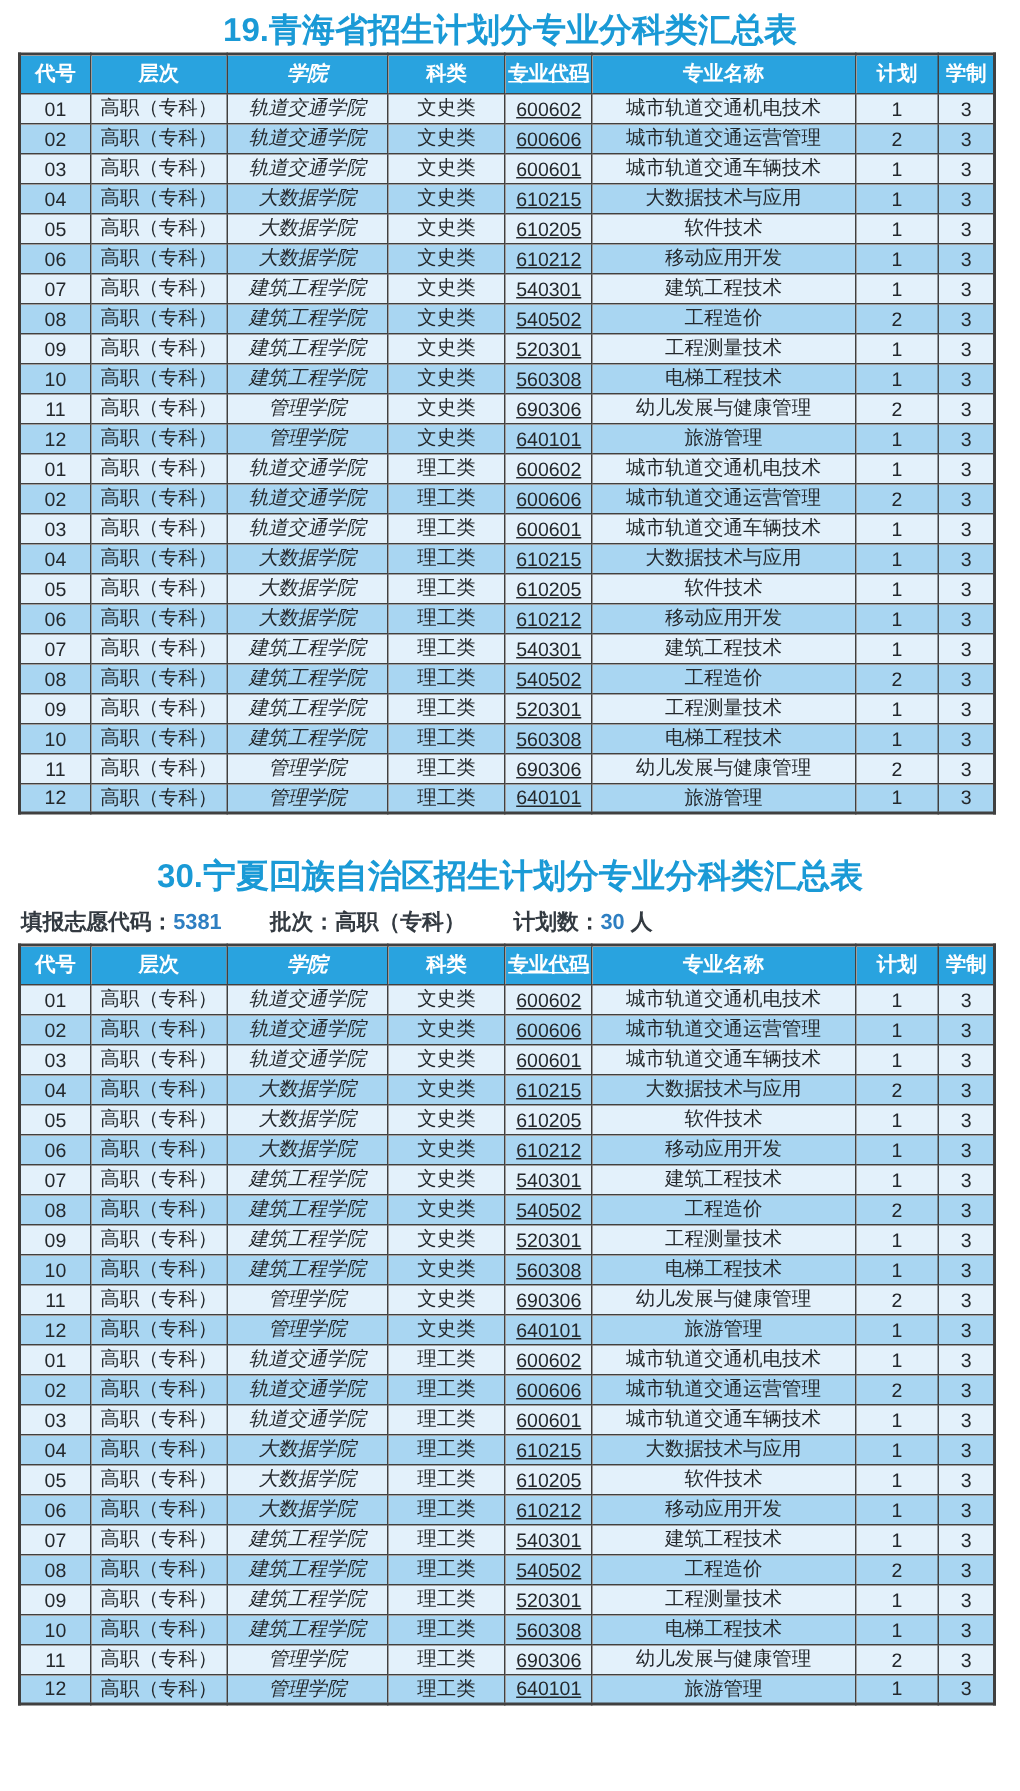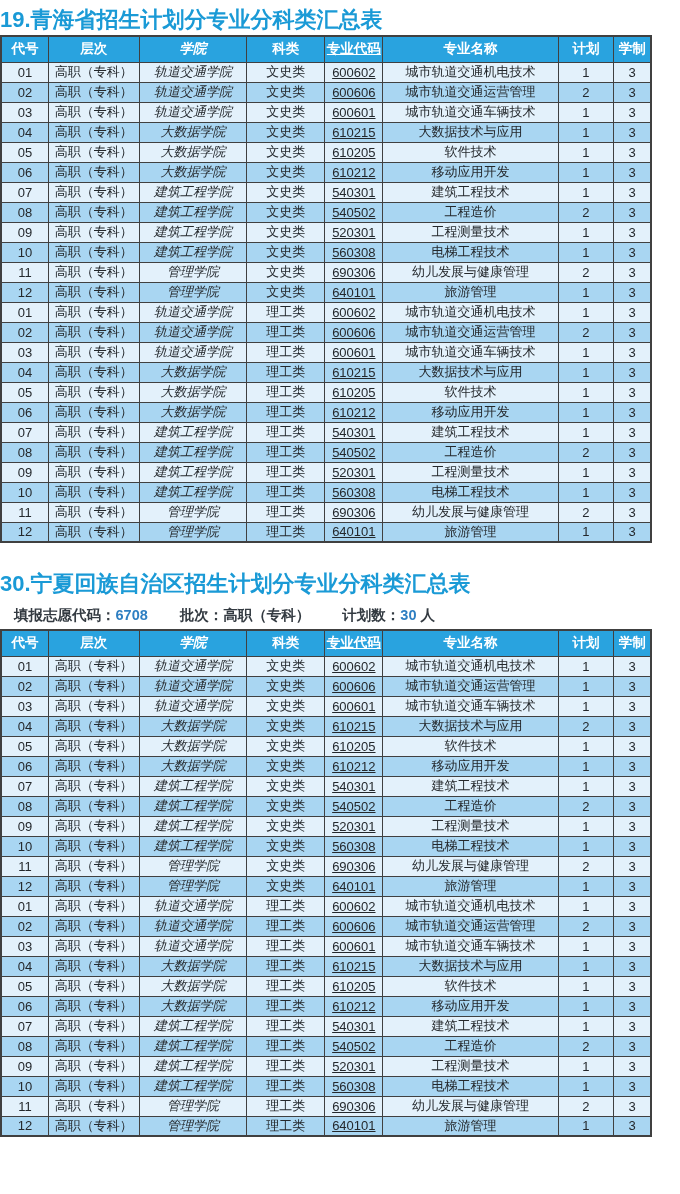--- a/index.html
+++ b/index.html
@@ -4,20 +4,21 @@
 <style>
   * { box-sizing: border-box; margin: 0; padding: 0; }
   html, body { background: #ffffff; }
   body {
     width: 680px;
     height: 1194px;
     font-family: "Liberation Sans", "DejaVu Sans", sans-serif;
     overflow: hidden;
   }
   .section-title {
+    text-align: center;
     font-weight: bold;
     font-size: 22px;
     line-height: 30px;
     color: var(--title-color, #1a9ad6);
   }
   .section-1 .section-title { padding-top: 5px; }
   .section-2 .section-title { margin-top: 26px; }
   .info-line {
     margin: 8px 0 5px 14px;
     font-size: 14.5px;
@@ -25,21 +26,21 @@
     font-weight: bold;
     color: var(--info-label-color, #333a41);
     white-space: nowrap;
   }
   .info-group { margin-right: 28px; }
   .info-line .num { color: var(--info-number-color, #2e7fc2); }
   table.plan-table {
     border-collapse: collapse;
     table-layout: fixed;
     width: 652px;
-    margin-left: 0;
+    margin-left: 12px;
     border: 2px solid var(--border-color, #404040);
   }
   table.plan-table th {
     background: var(--header-bg, #29a3df);
     color: #ffffff;
     font-weight: bold;
     font-size: 13.5px;
     height: 26px;
     border: 1px solid var(--border-color, #404040);
     text-align: center;
@@ -328,21 +329,21 @@
           <td class="col-6">1</td>
           <td class="col-7">3</td>
         </tr>
       </tbody>
   </table>
 </div>
 
 <div class="section section-2">
   <h1 class="section-title">30.宁夏回族自治区招生计划分专业分科类汇总表</h1>
   <div class="info-line">
-    <span class="info-group"><span>填报志愿代码：</span><span class="num">6708</span></span>
+    <span class="info-group"><span>填报志愿代码：</span><span class="num">5381</span></span>
     <span class="info-group"><span>批次：</span><span>高职（专科）</span></span>
     <span class="info-group"><span>计划数：</span><span class="num">30</span> <span>人</span></span>
   </div>
   <table class="plan-table">
     <thead>
         <tr>
           <th class="col-0">代号</th>
           <th class="col-1">层次</th>
           <th class="col-2">学院</th>
           <th class="col-3">科类</th>

